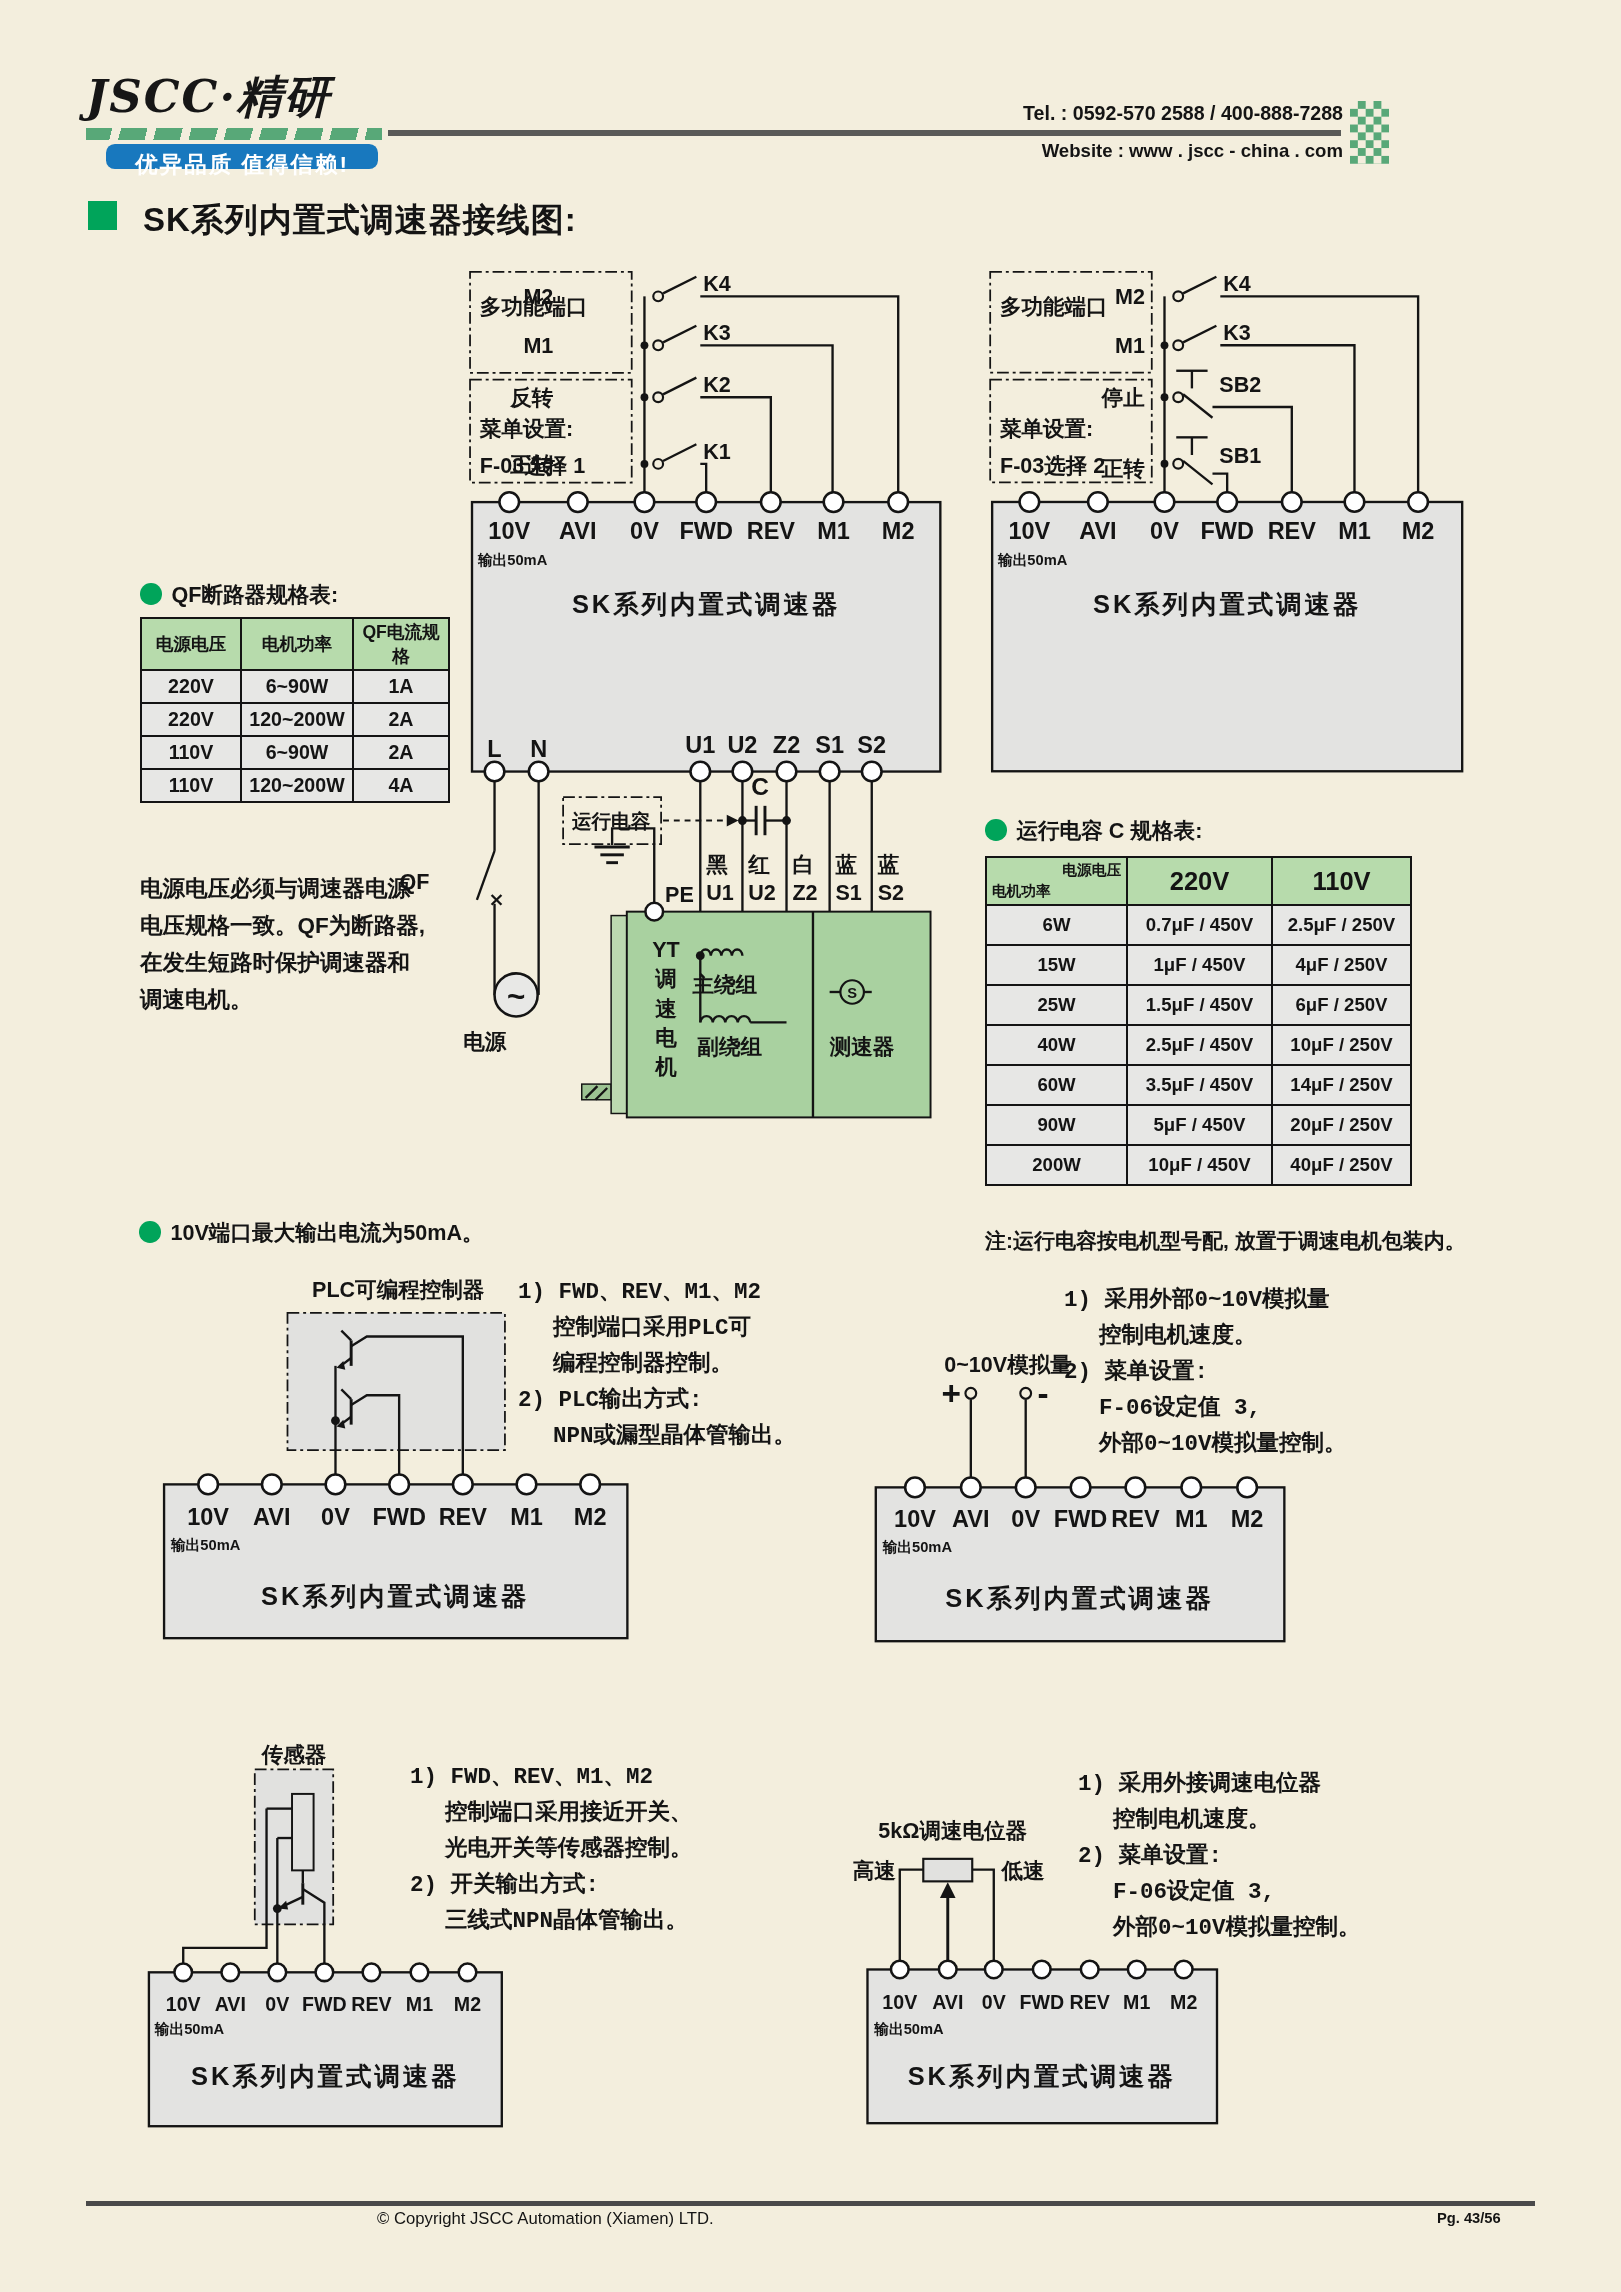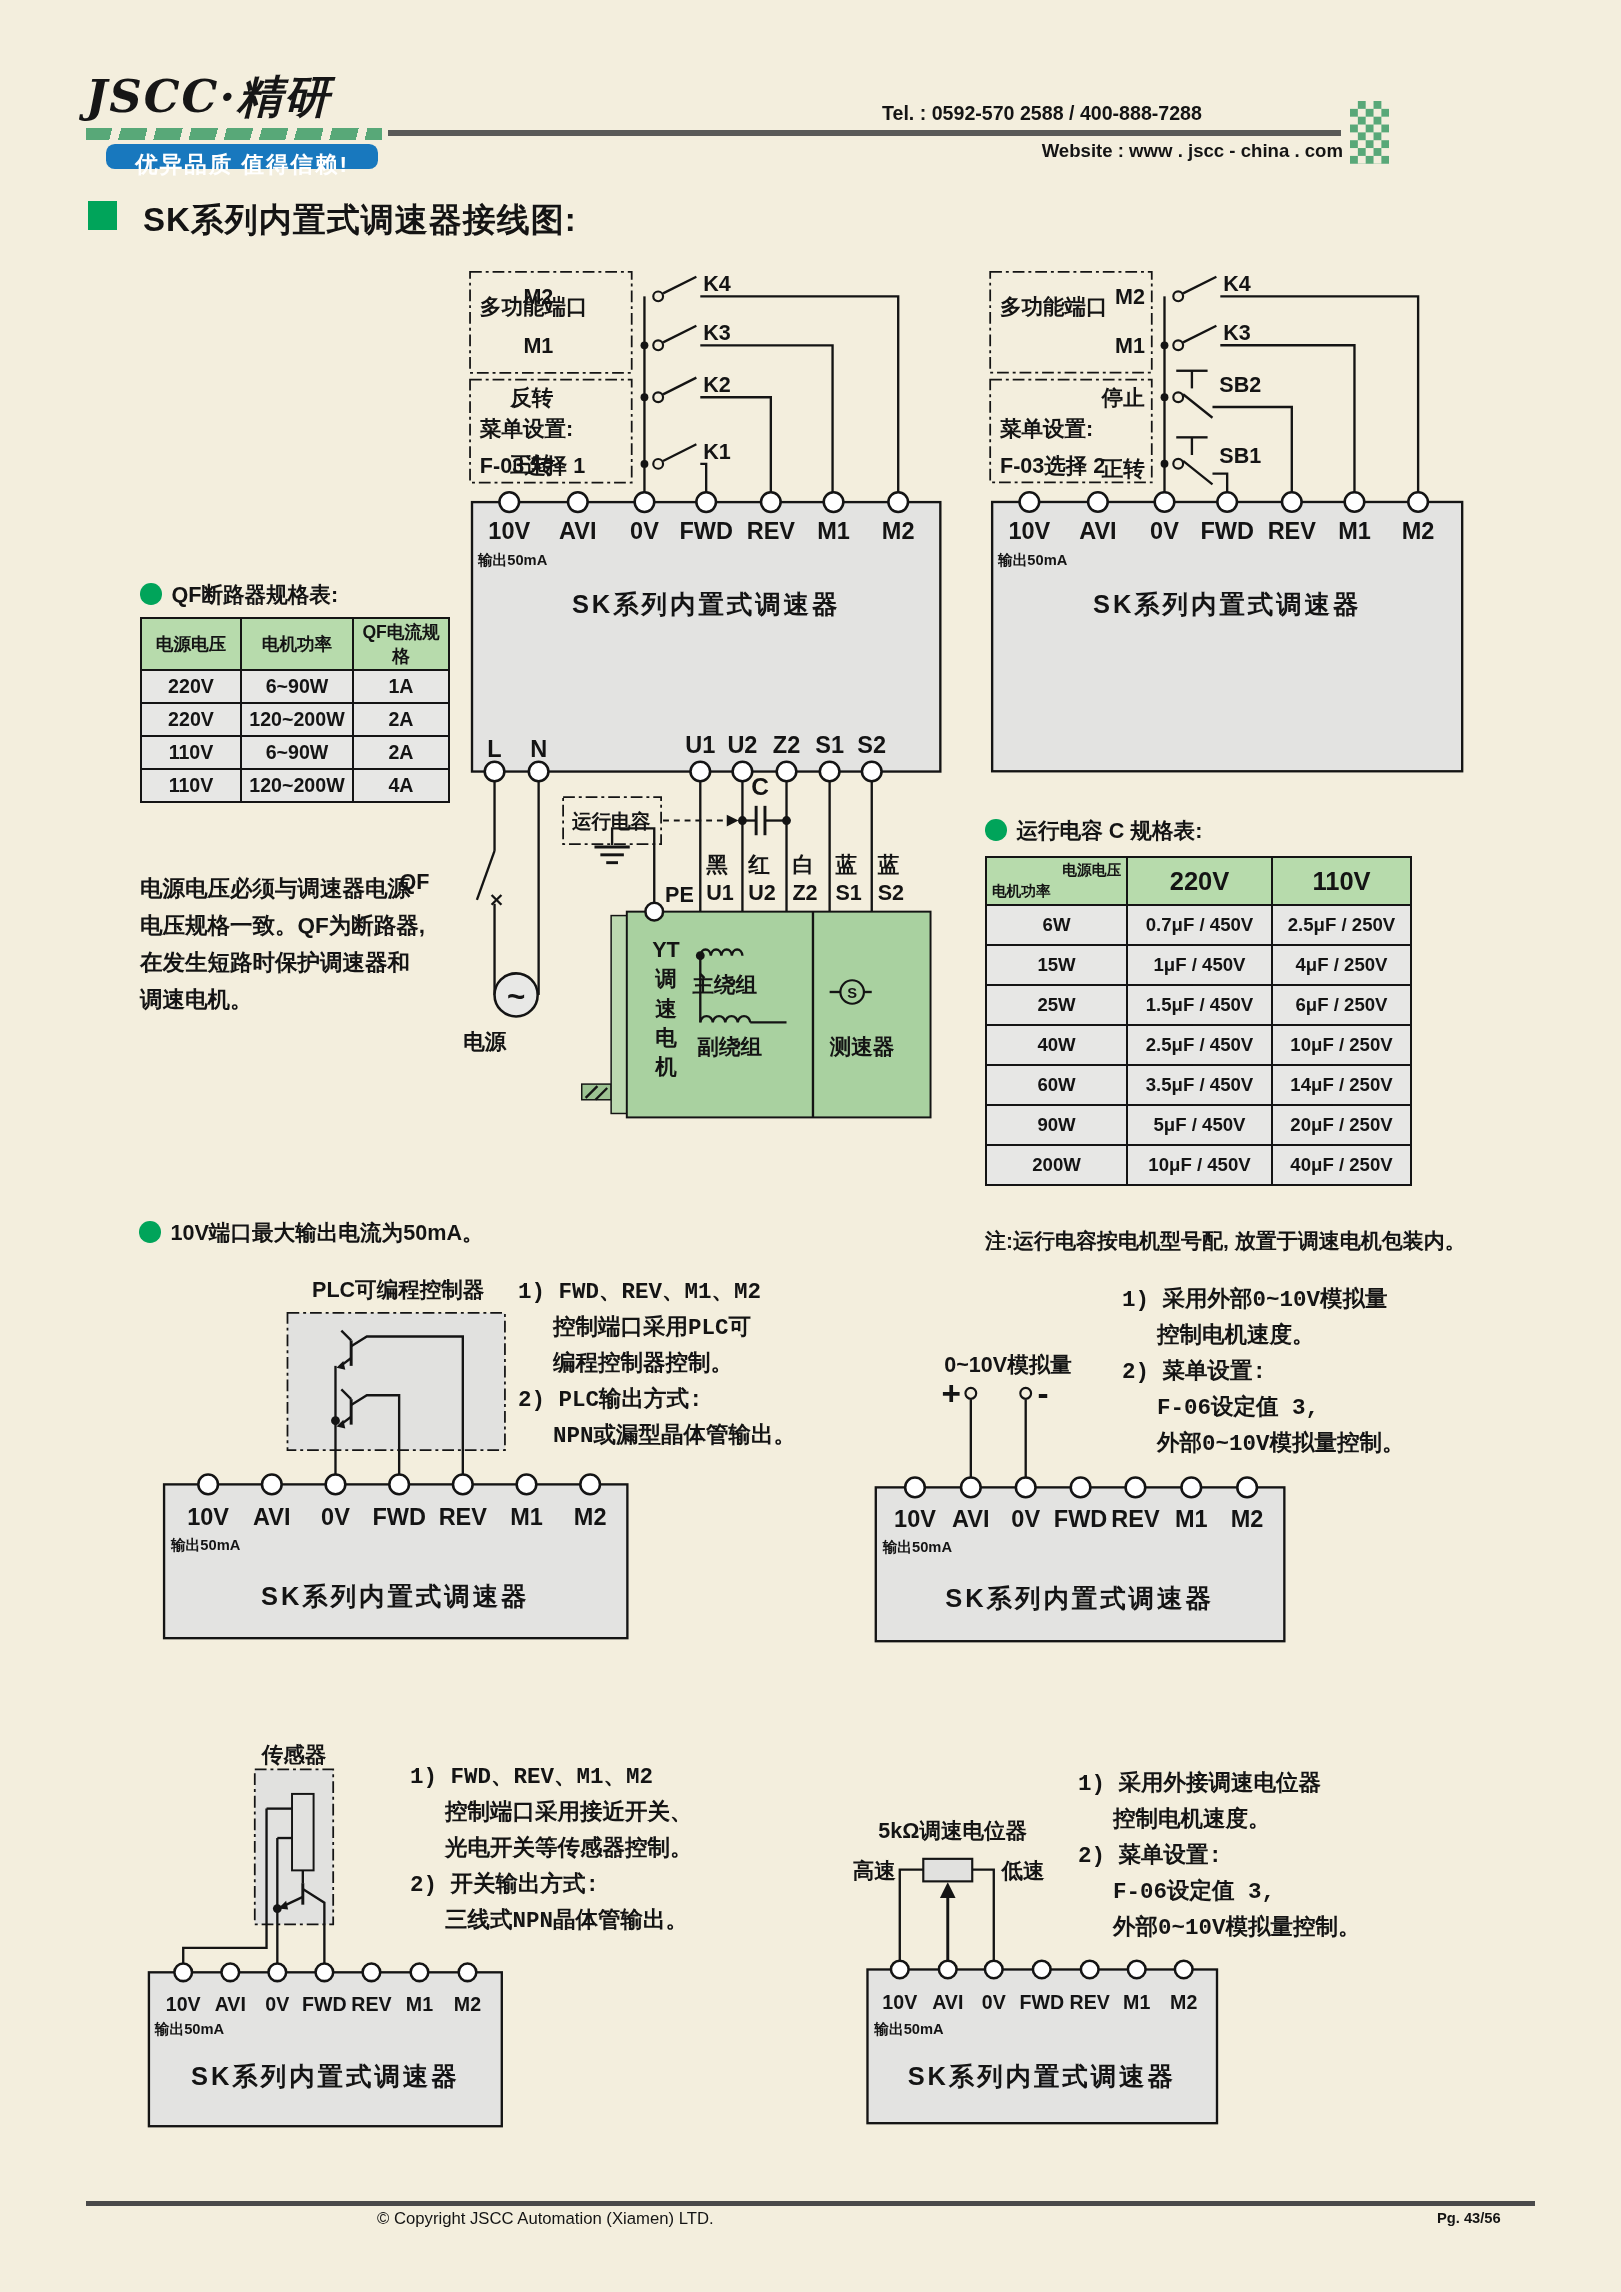--- a/index.html
+++ b/index.html
@@ -3,21 +3,21 @@
 <meta charset="utf-8">
 <style>
   html,body{margin:0;padding:0;background:#c9c6b8;}
   .page{position:relative;width:1621px;height:2293px;background:#f3eedd;font-family:"Liberation Sans",sans-serif;color:#141414;overflow:hidden;}
   .abs{position:absolute;}
   
   .logo{left:86px;top:67px;font-family:"DejaVu Serif",serif;font-style:italic;font-weight:bold;font-size:45px;letter-spacing:2px;color:#161616;}
   .dashstrip{left:86px;top:128px;width:296px;height:11.8px;background:repeating-linear-gradient(105deg,#58a878 0 25.5px,#f3eedd 25.5px 34px);}
   .badge{left:106px;top:144px;width:272px;height:25px;background:#1878be;border-radius:8.8px;color:#fff;font-weight:bold;font-size:22.5px;line-height:41px;text-align:center;letter-spacing:2px;}
   .hline{left:388px;top:130px;width:953px;height:5.9px;background:#5a5a58;}
-  .tel{left:882px;top:102px;width:461px;font-size:19.6px;font-weight:bold;}
+  .tel{left:882px;top:102px;width:461px;text-align:right;font-size:19.6px;font-weight:bold;}
   .web{left:882px;top:140px;width:461px;text-align:right;font-size:18.6px;font-weight:bold;}
   .checker{left:1350px;top:101px;width:39px;height:63px;background-image:conic-gradient(#58a878 0 25%,transparent 0 50%,#58a878 0 75%,transparent 0);background-size:15.7px 15.7px;}
   
   .tsq{left:88px;top:201px;width:29px;height:29px;background:#00a45a;}
   .ptitle{left:137px;top:198px;font-size:33px;font-weight:bold;letter-spacing:1px;margin-left:6px;}
   
   .bullet{width:21.6px;height:21.6px;border-radius:50%;background:#00a45a;display:inline-block;vertical-align:-2.9px;margin-right:9.8px;}
   .sect{font-size:21.6px;font-weight:bold;}
   
   table{border-collapse:collapse;table-layout:fixed;}
@@ -443,21 +443,21 @@
       <text class="term" x="110" y="268">AVI</text>
       <text class="term" x="166" y="268">0V</text>
       <text class="term" x="222" y="268">FWD</text>
       <text class="term" x="278" y="268">REV</text>
       <text class="term" x="335" y="268">M1</text>
       <text class="term" x="392" y="268">M2</text>
       <text class="out" x="20" y="294">输出50mA</text>
       <text class="sktitle" x="221" y="350">SK系列内置式调速器</text>
     </g>
   </svg>
-  <div class="abs notes" style="left:1122px;top:1282px;">
+  <div class="abs notes" style="left:1064px;top:1282px;">
     <div>1) 采用外部0~10V模拟量</div>
     <div class="ind">控制电机速度。</div>
     <div>2) 菜单设置:</div>
     <div class="ind">F-06设定值 3,</div>
     <div class="ind">外部0~10V模拟量控制。</div>
   </div>
 
   <svg class="abs" style="left:137px;top:1740px;" width="412" height="397" viewBox="0 0 420 405">
     <text class="labm" x="160" y="22">传感器</text>
     <rect class="dboxg" x="120" y="30" width="80" height="158"></rect>

